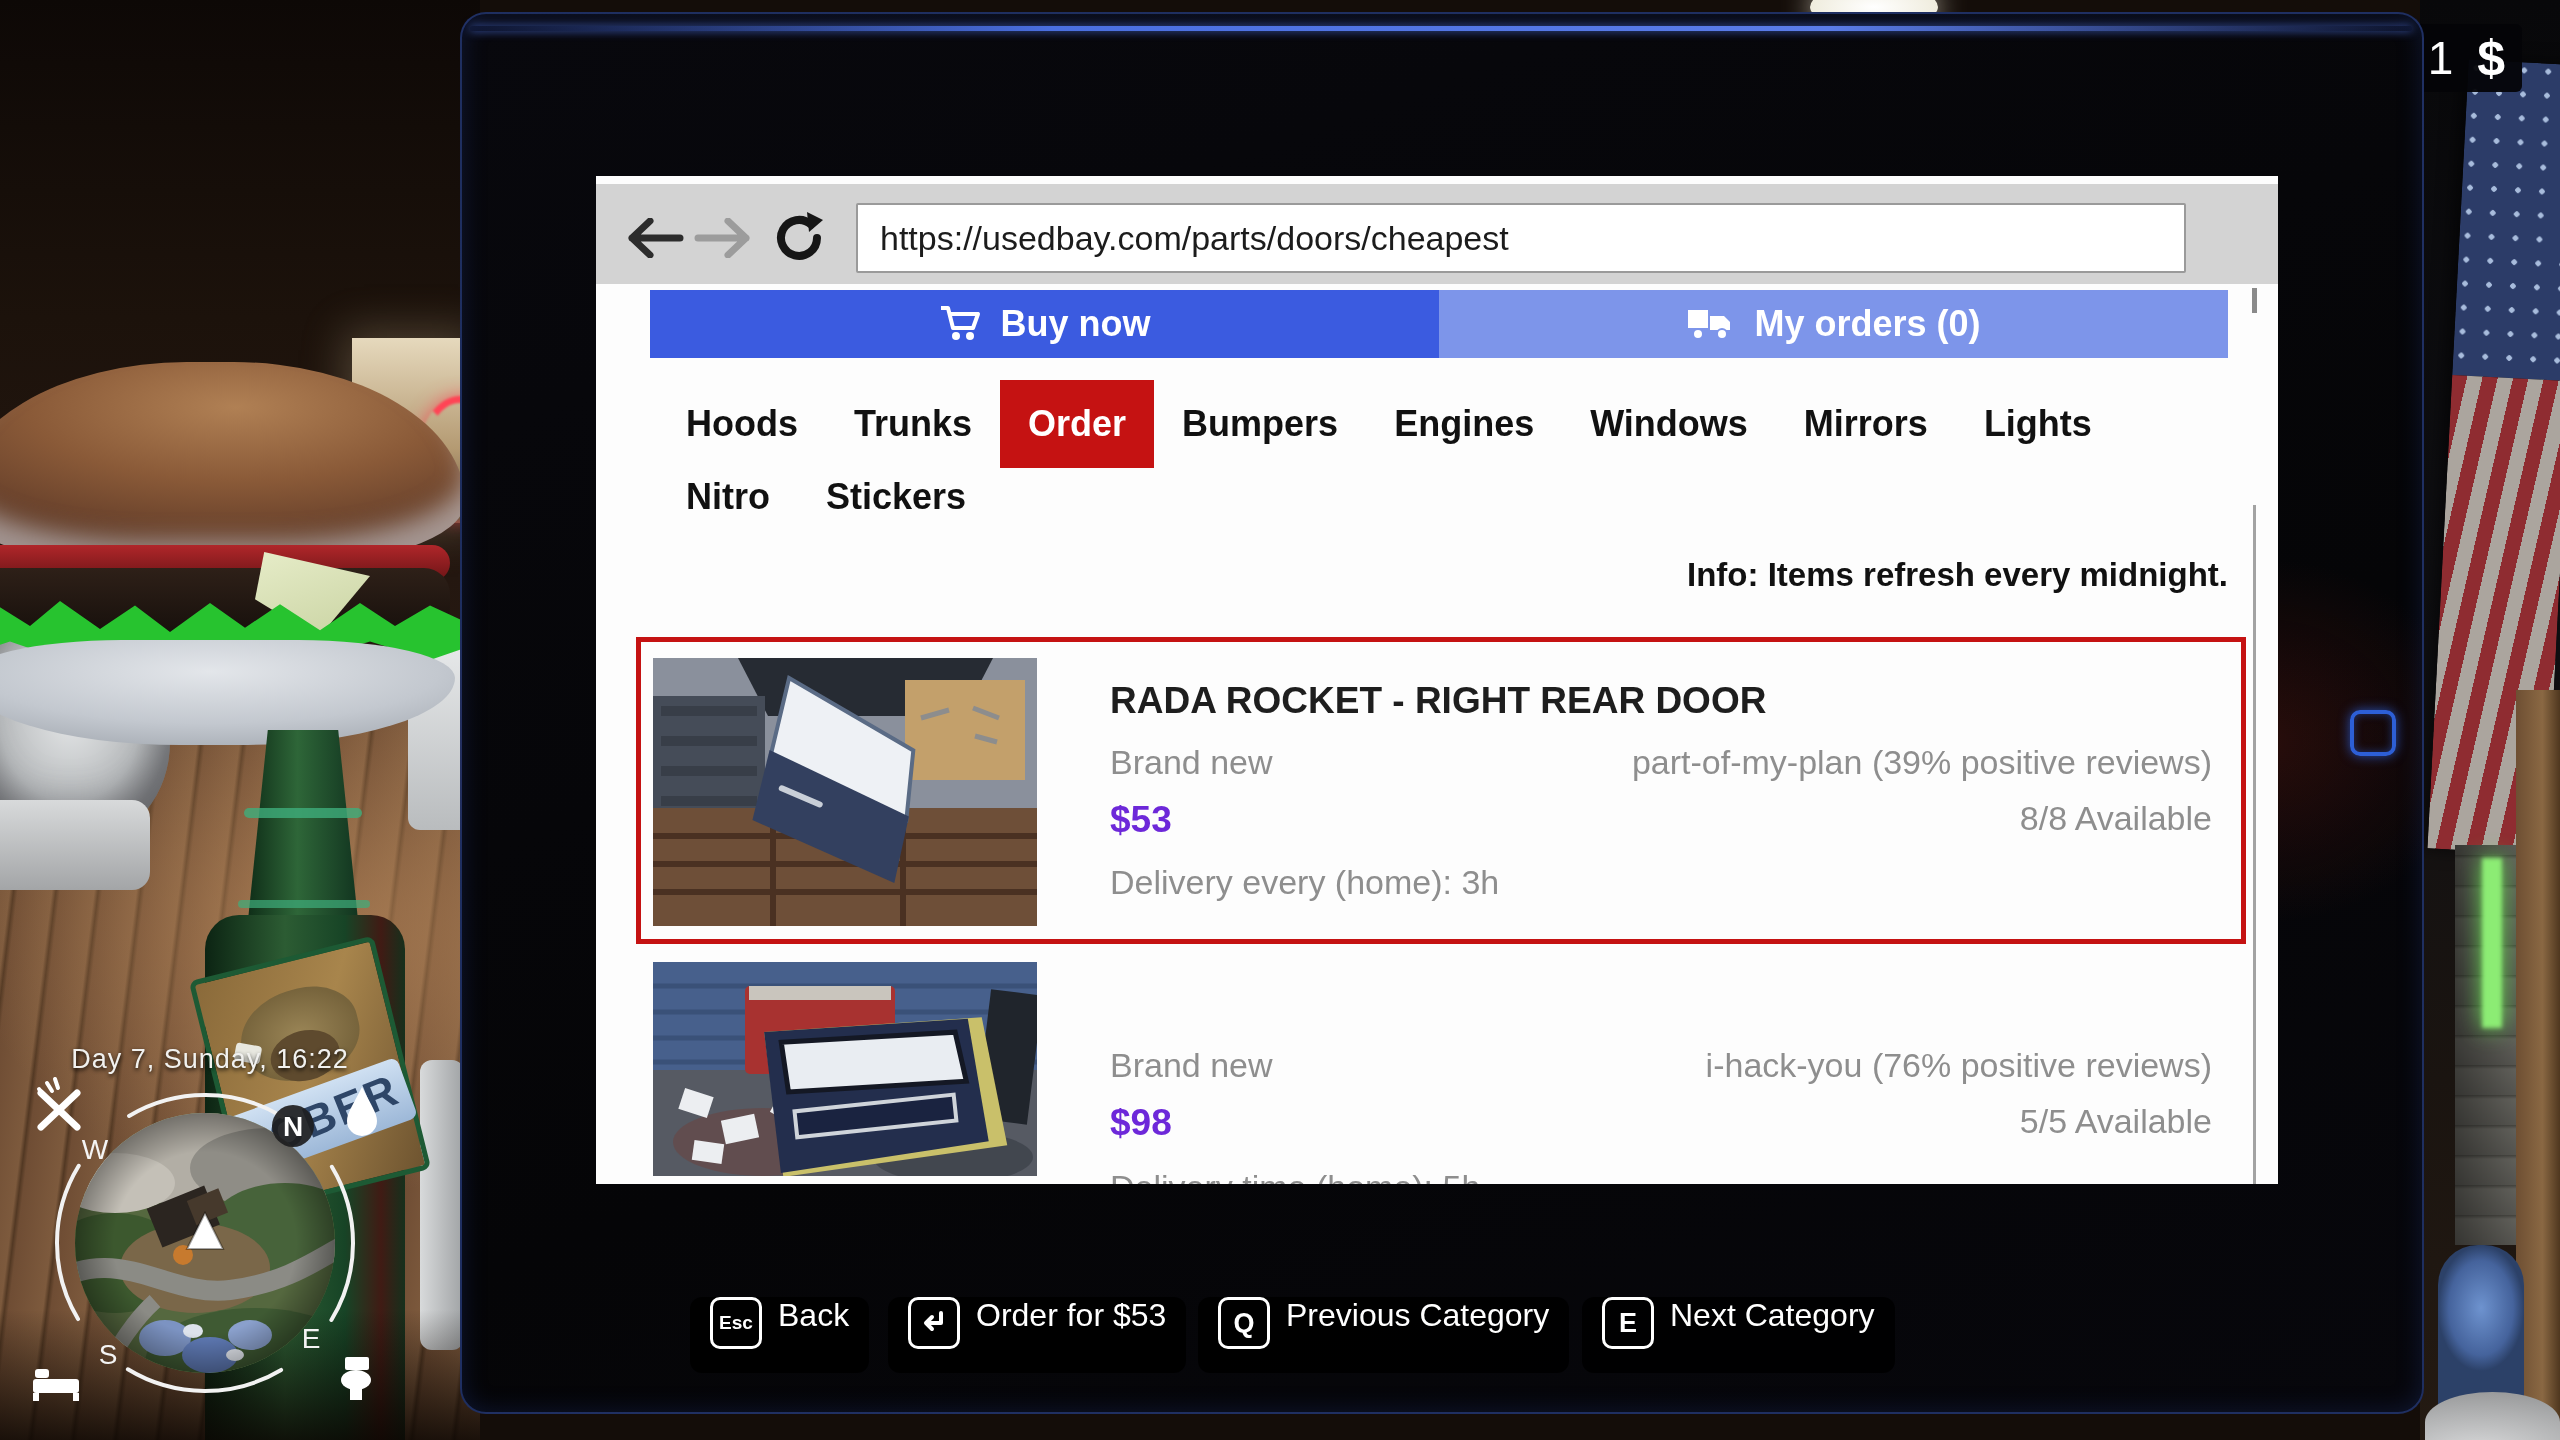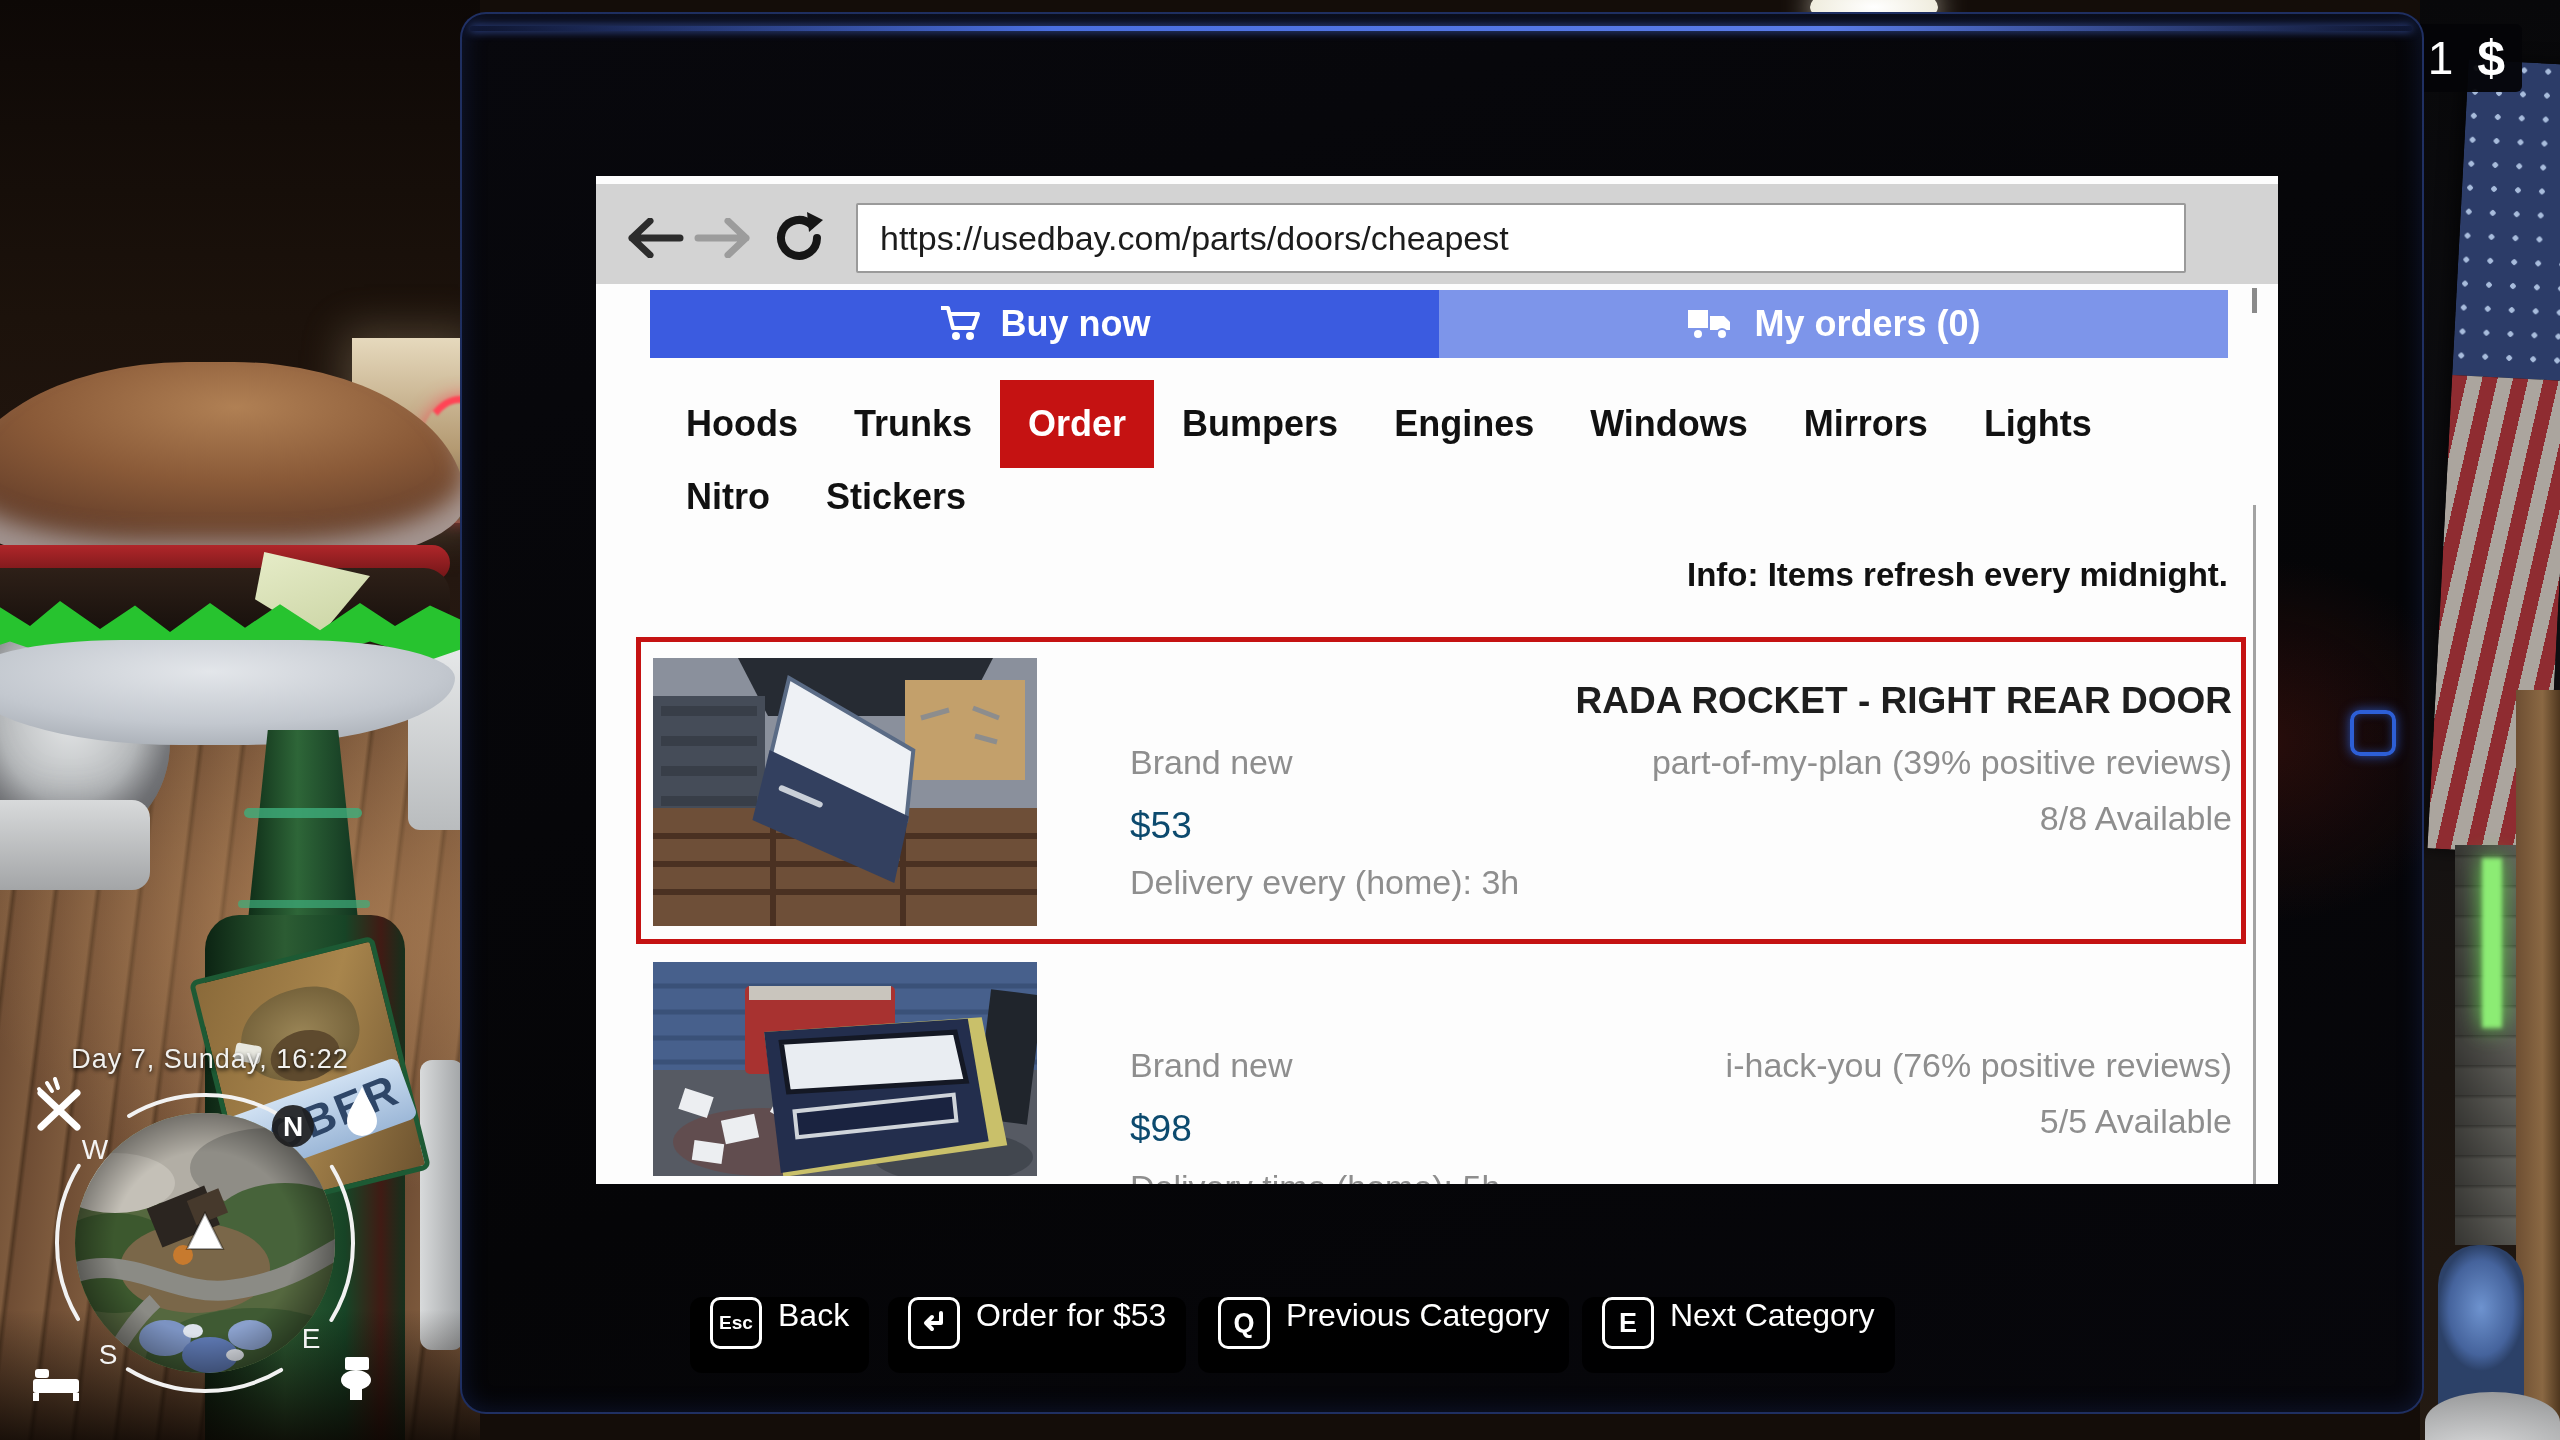--- a/index.html
+++ b/index.html
@@ -109,24 +109,24 @@
   .tab.active{background:#c51212;color:#fff;}
 
   #info-line{position:absolute;right:50px;top:272px;font-size:33px;font-weight:700;color:#111;}
 
   .card{position:absolute;left:40px;width:1610px;}
   #card1{top:353px;height:307px;border:5px solid #c51212;box-sizing:border-box;}
   #card2{top:672px;height:240px;}
   .thumb{position:absolute;left:57px;}
   #thumb1{top:374px;width:384px;height:268px;}
   #thumb2{top:678px;width:384px;height:214px;}
-  .item-text{position:absolute;left:534px;width:1102px;text-align:right;}
+  .item-text{position:absolute;left:514px;width:1102px;}
   .item-title{font-size:37px;font-weight:600;color:#1e1e1e;}
   .item-row{display:flex;justify-content:space-between;font-size:34px;color:#8e8e8e;}
-  .price{font-size:37px;font-weight:400;color:#0c4a6e;margin-top:6px;}
+  .price{font-size:37px;font-weight:700;color:#6d28d9;}
   #it1-title{top:396px;} #it1-r1{top:459px;} #it1-r2{top:515px;} #it1-r3{top:579px;}
   #it2-title{top:700px;} #it2-r1{top:762px;} #it2-r2{top:818px;} #it2-r3{top:884px;}
 
   #scroll-track{position:absolute;left:1657px;top:221px;width:3px;height:679px;background:#a3a3a3;}
   #scroll-thumb{position:absolute;left:1656px;top:4px;width:5px;height:25px;background:#8a8a8a;}
 
   
   .pill{position:absolute;top:1297px;height:76px;background:rgba(0,0,0,.9);border-radius:12px;
     display:flex;align-items:flex-start;gap:16px;padding:0 20px;color:#fff;font-size:32px;}
   .keycap{width:46px;height:46px;border:3px solid #fff;border-radius:10px;display:flex;align-items:center;justify-content:center;

